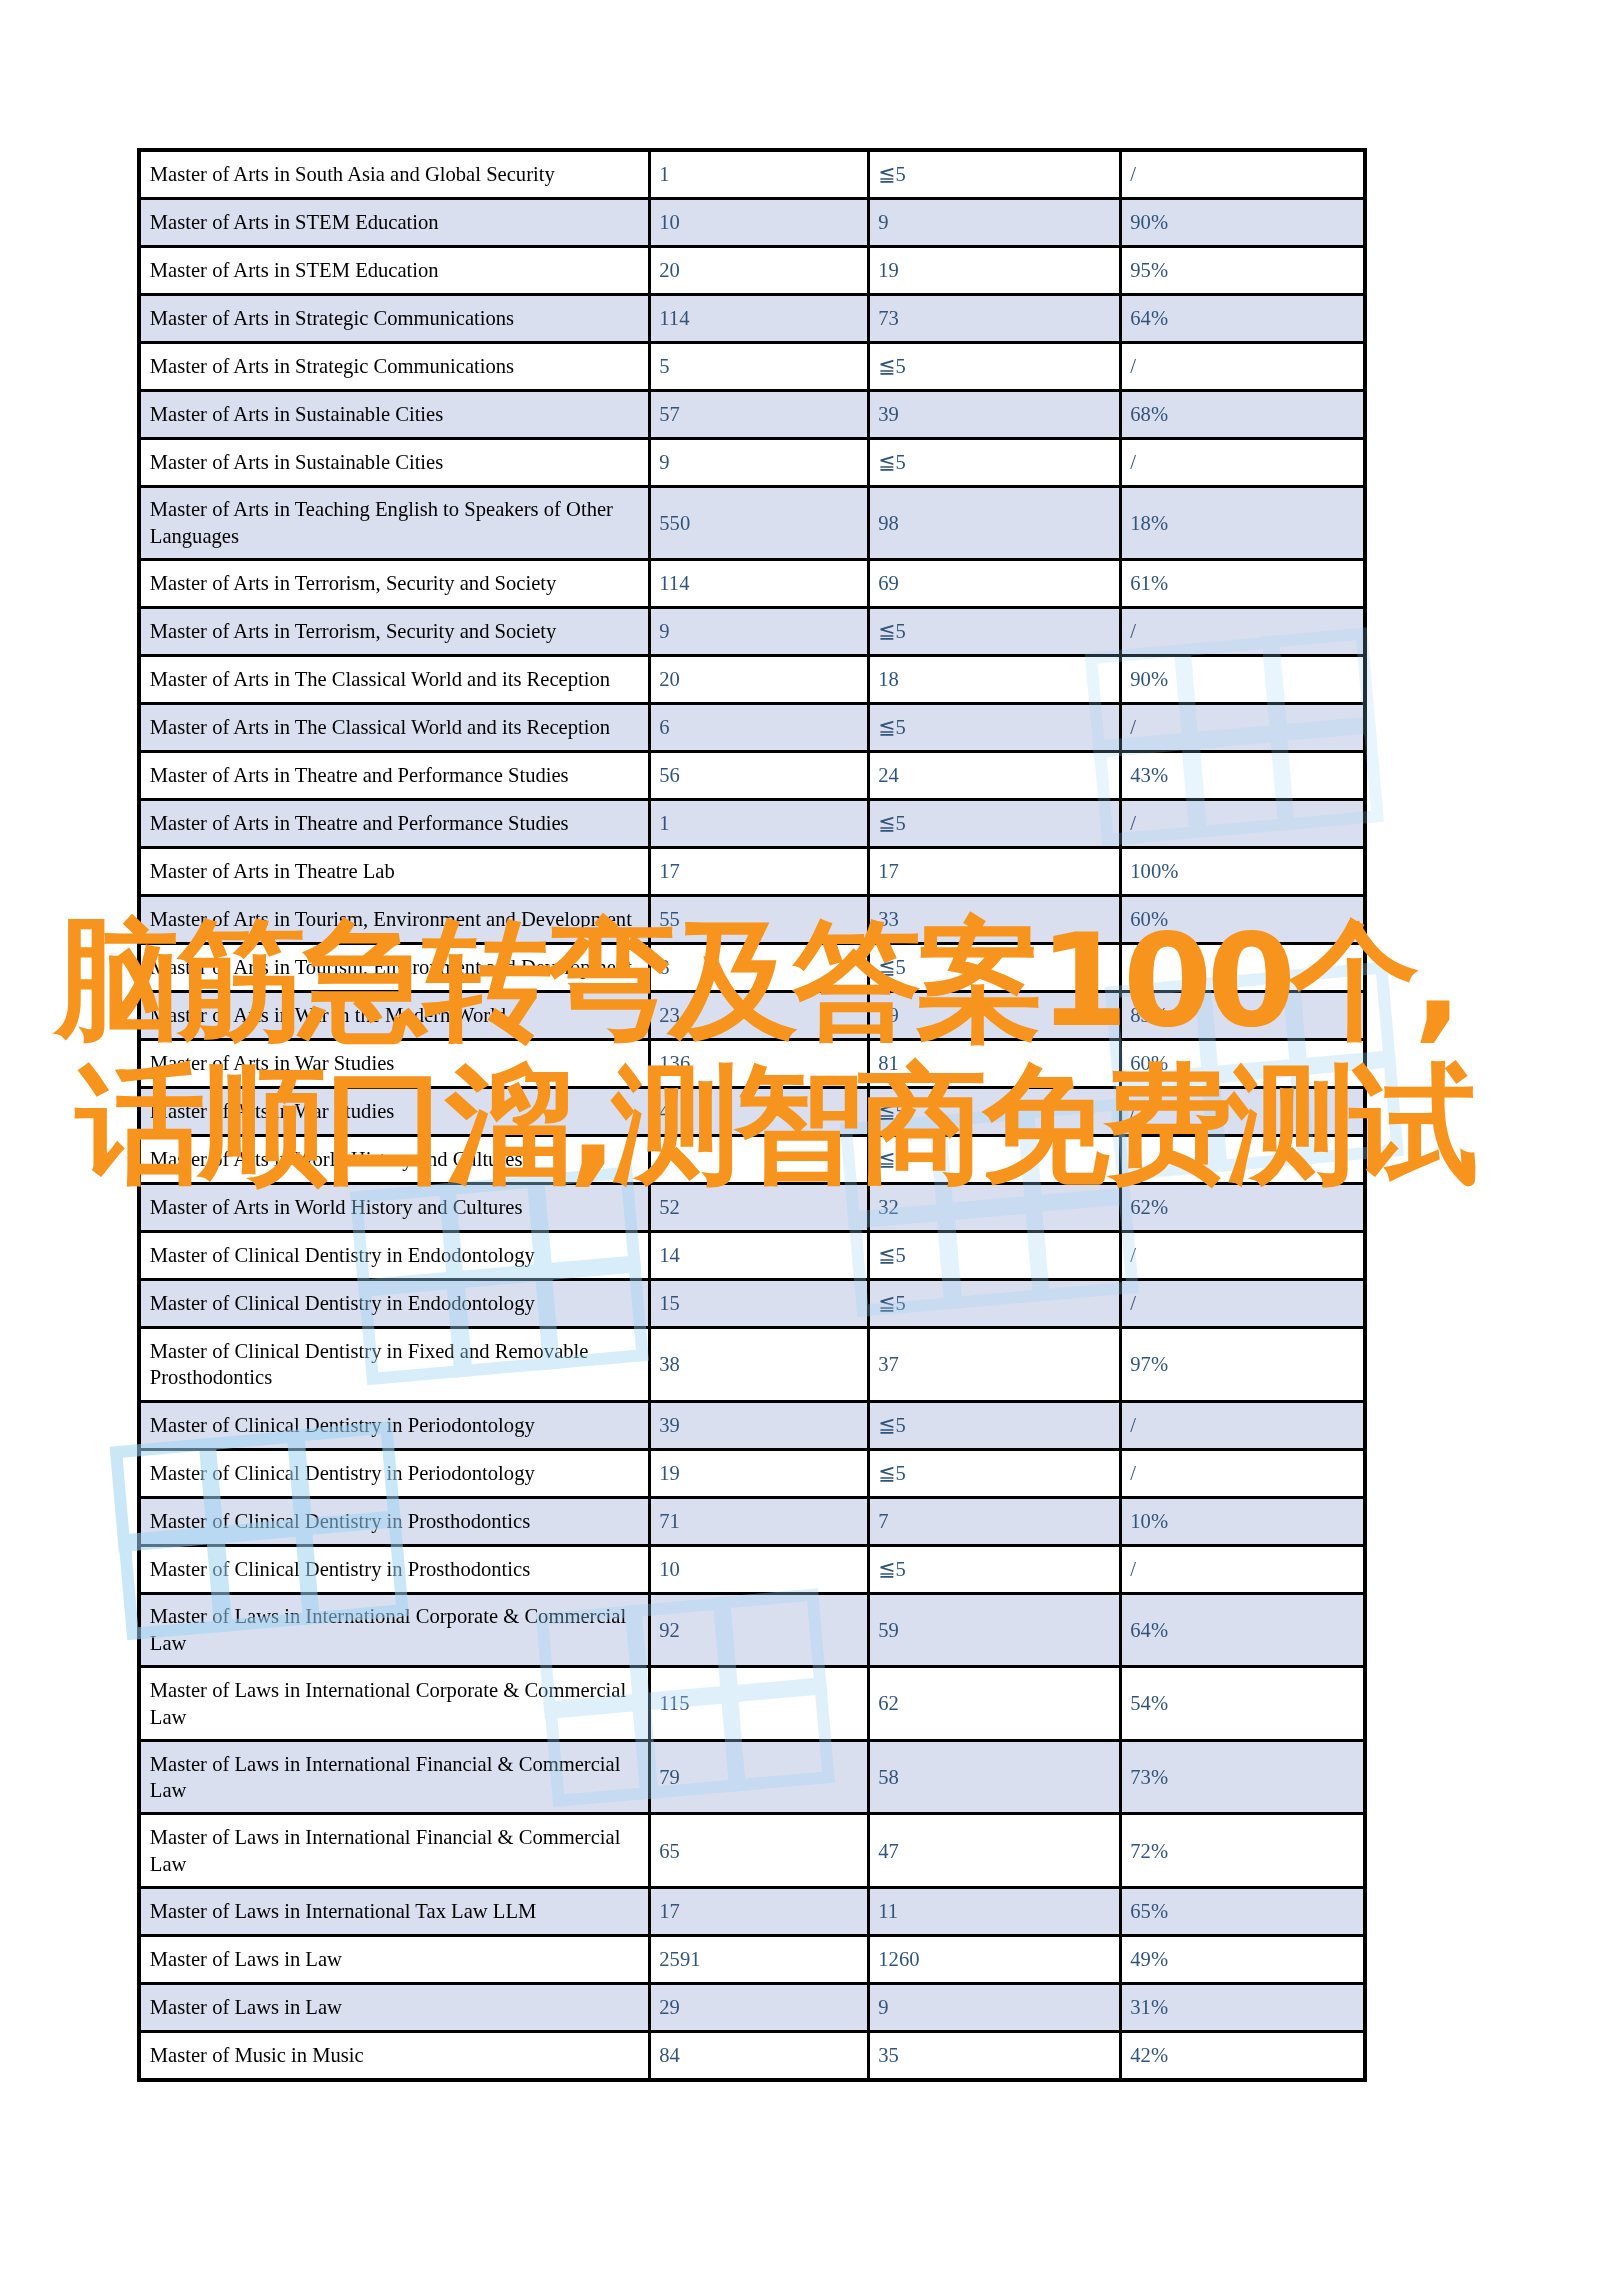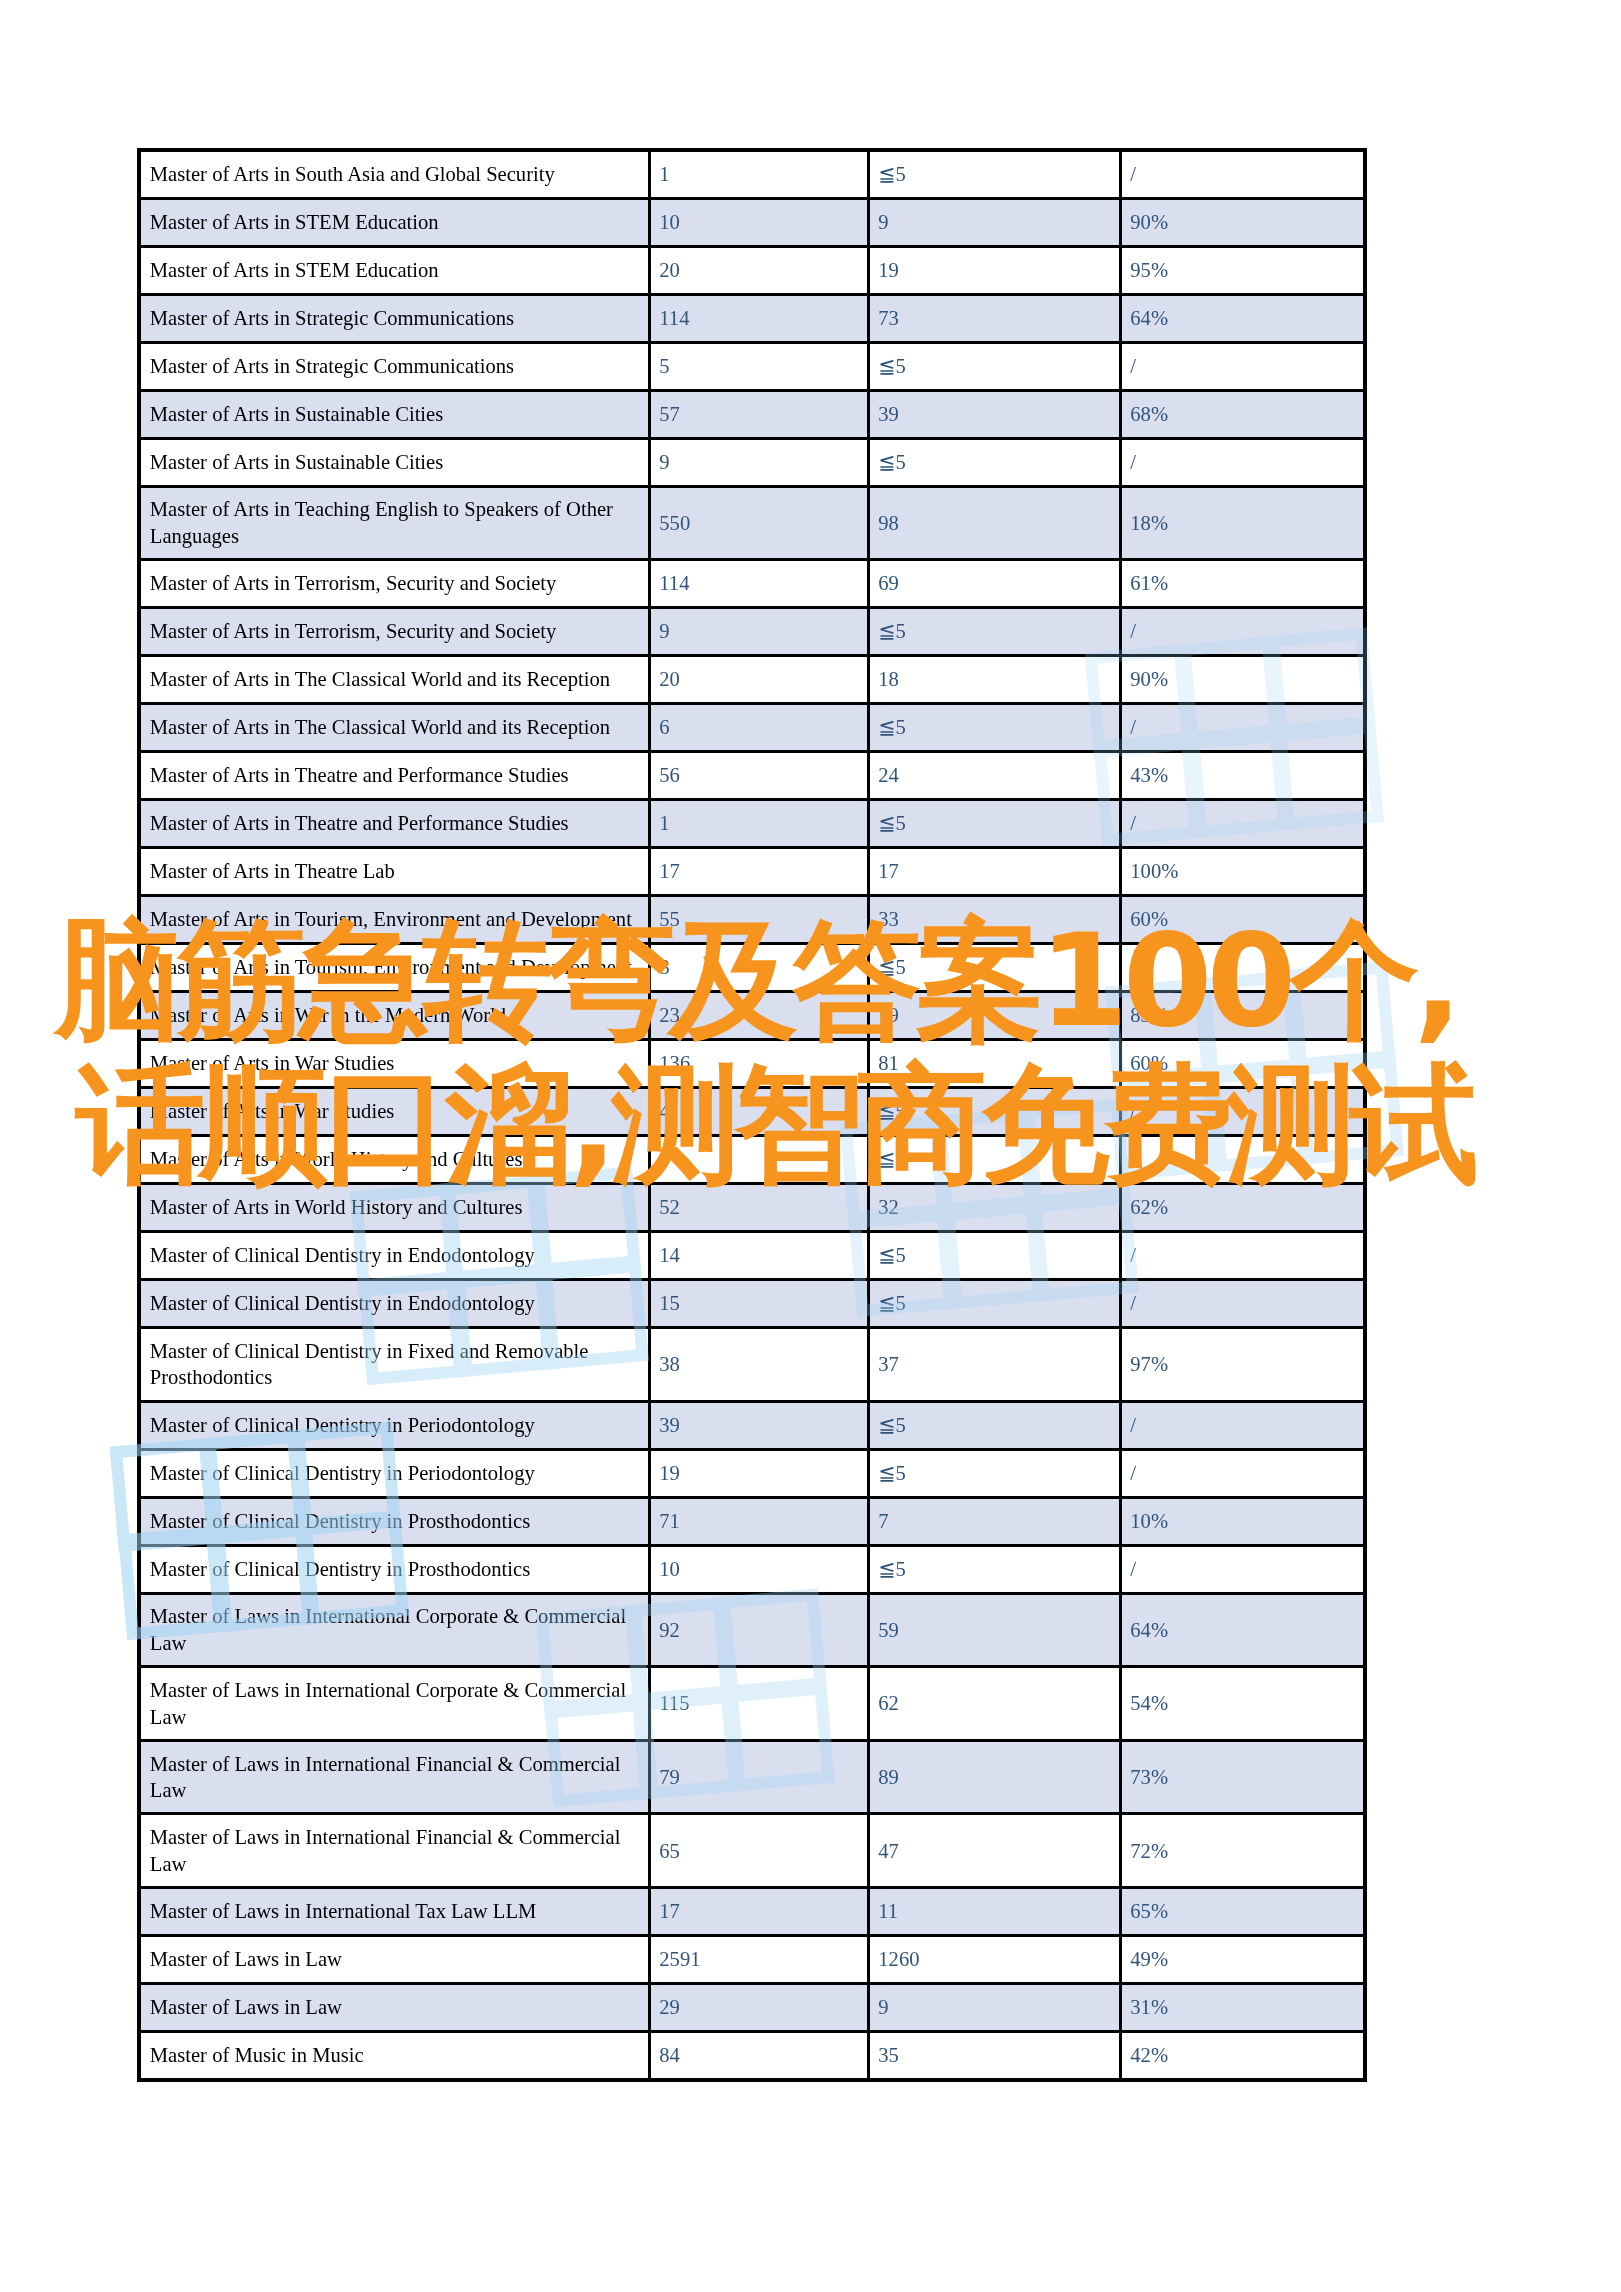--- a/index.html
+++ b/index.html
@@ -260,21 +260,21 @@
       </tr>
       <tr>
         <td>Master of Laws in International Corporate &amp; Commercial Law</td>
         <td class="num">115</td>
         <td class="num">62</td>
         <td class="num">54%</td>
       </tr>
       <tr>
         <td>Master of Laws in International Financial &amp; Commercial Law</td>
         <td class="num">79</td>
-        <td class="num">89</td>
+        <td class="num">58</td>
         <td class="num">73%</td>
       </tr>
       <tr>
         <td>Master of Laws in International Financial &amp; Commercial Law</td>
         <td class="num">65</td>
         <td class="num">47</td>
         <td class="num">72%</td>
       </tr>
       <tr>
         <td>Master of Laws in International Tax Law LLM</td>

